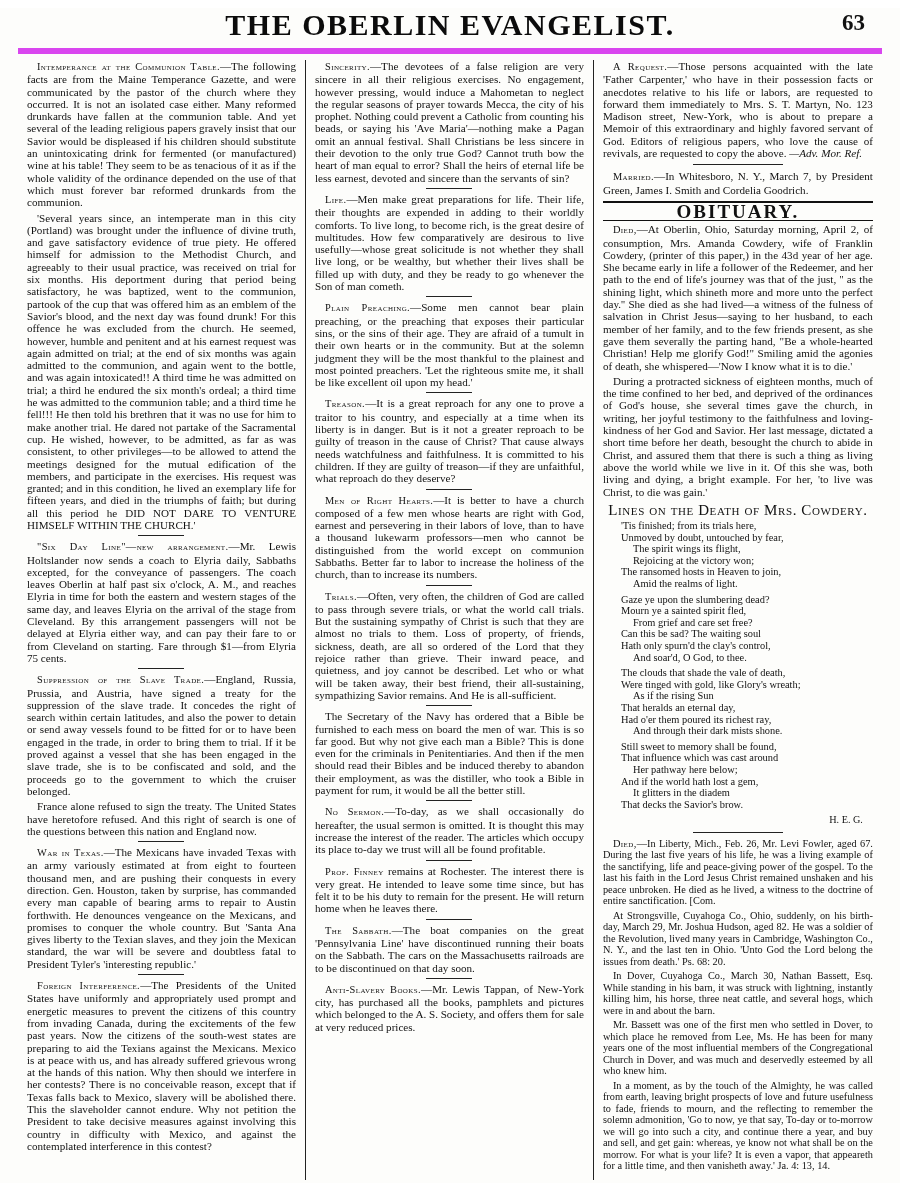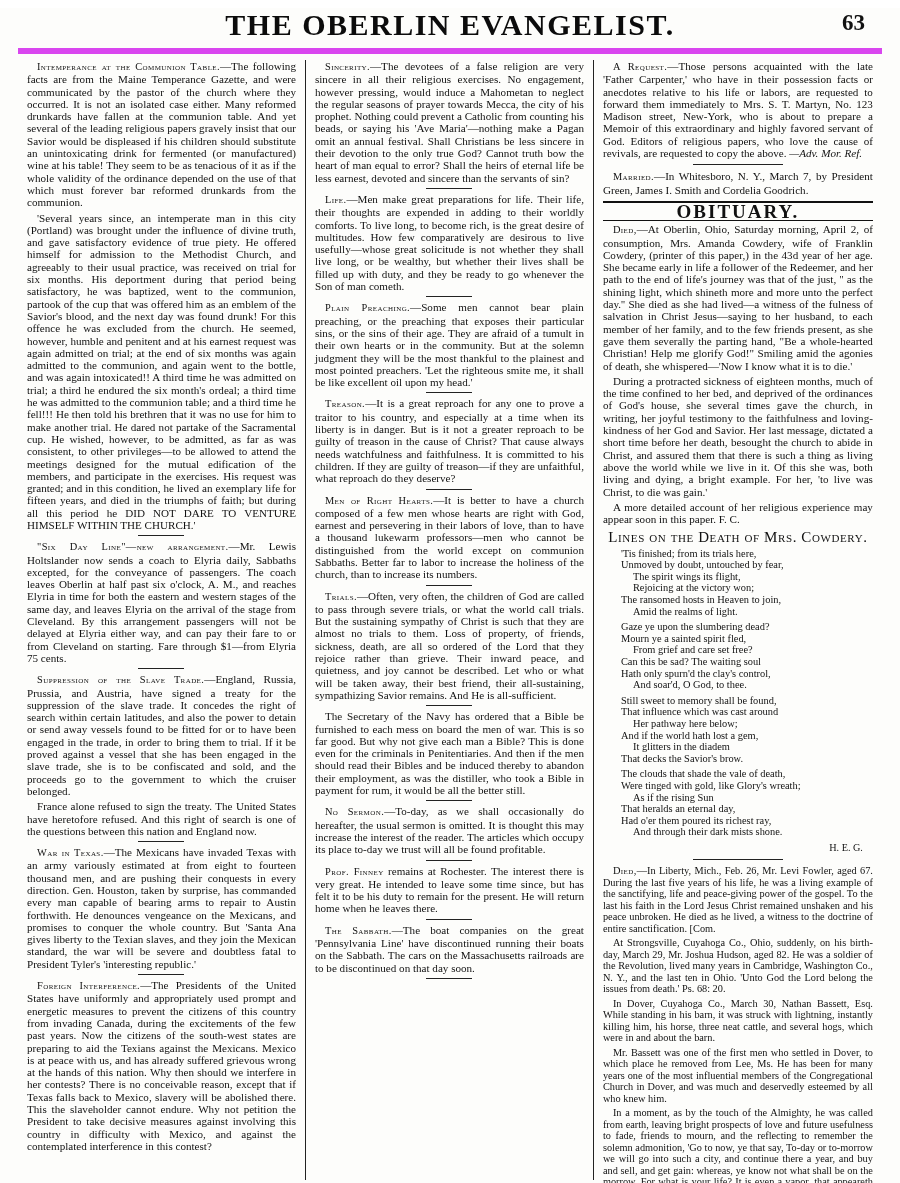--- a/index.html
+++ b/index.html
@@ -188,39 +188,39 @@
       <div class="rule-short"></div>
 
       <p><span class="lead">Prof. Finney</span><span> remains at Rochester. The interest there is very great. He intended to leave some time since, but has felt it to be his duty to remain for the present. He will return home when he leaves there.</span></p>
 
       <div class="rule-short"></div>
 
       <p><span class="lead">The Sabbath.</span><span>—</span><span>The boat companies on the great 'Pennsylvania Line' have discontinued running their boats on the Sabbath. The cars on the Massachusetts railroads are to be discontinued on that day soon.</span></p>
 
       <div class="rule-short"></div>
 
+      <p><span class="lead">Anti-Slavery Books.</span><span>—</span><span>Mr. Lewis Tappan, of New-York city, has purchased all the books, pamphlets and pictures which belonged to the A. S. Society, and offers them for sale at very reduced prices.</span></p>
 
     </div>
 
     <div class="col c3">
 
       <p><span class="lead">A Request.</span><span>—</span><span>Those persons acquainted with the late 'Father Carpenter,' who have in their possession facts or anecdotes relative to his life or labors, are requested to forward them immediately to Mrs. S. T. Martyn, No. 123 Madison street, New-York, who is about to prepare a Memoir of this extraordinary and highly favored servant of God. Editors of religious papers, who love the cause of revivals, are requested to copy the above.</span> <span class="italic">—Adv. Mor. Ref.</span></p>
 
       <div class="rule-mid"></div>
 
       <p><span class="lead">Married.</span><span>—</span><span>In Whitesboro, N. Y., March 7, by President Green, James I. Smith and Cordelia Goodrich.</span></p>
 
 
       <div class="obit-head">OBITUARY.</div>
 
       <p><span class="lead">Died,</span><span>—</span><span>At Oberlin, Ohio, Saturday morning, April 2, of consumption, Mrs. Amanda Cowdery, wife of Franklin Cowdery, (printer of this paper,) in the 43d year of her age. She became early in life a follower of the Redeemer, and her path to the end of life's journey was that of the just, '' as the shining light, which shineth more and more unto the perfect day.'' She died as she had lived—a witness of the fulness of salvation in Christ Jesus—saying to her husband, to each member of her family, and to the few friends present, as she gave them severally the parting hand, "Be a whole-hearted Christian! Help me glorify God!" Smiling amid the agonies of death, she whispered—'Now I know what it is to die.'</span></p>
 
       <p><span>During a protracted sickness of eighteen months, much of the time confined to her bed, and deprived of the ordinances of God's house, she several times gave the church, in writing, her joyful testimony to the faithfulness and loving-kindness of her God and Savior. Her last message, dictated a short time before her death, besought the church to abide in Christ, and assured them that there is such a thing as living above the world while we live in it. Of this she was, both living and dying, a bright example. For her, 'to live was Christ, to die was gain.'</span></p>
 
-      <p><span>A more detailed account of her religious experience may appear soon in this paper.</span> <span>F. C.</span></p>
 
       <div class="poem-title">Lines on the Death of Mrs. Cowdery.</div>
 
       <div class="poem">
         <div>'Tis finished; from its trials here,</div>
         <div>Unmoved by doubt, untouched by fear,</div>
         <div class="in">The spirit wings its flight,</div>
         <div class="in">Rejoicing at the victory won;</div>
         <div>The ransomed hosts in Heaven to join,</div>
         <div class="in">Amid the realms of light.</div>
@@ -229,37 +229,37 @@
       <div class="poem">
         <div>Gaze ye upon the slumbering dead?</div>
         <div>Mourn ye a sainted spirit fled,</div>
         <div class="in">From grief and care set free?</div>
         <div>Can this be sad?  The waiting soul</div>
         <div>Hath only spurn'd the clay's control,</div>
         <div class="in">And soar'd, O God, to thee.</div>
       </div>
 
       <div class="poem">
+        <div>The clouds that shade the vale of death,</div>
+        <div>Were tinged with gold, like Glory's wreath;</div>
+        <div class="in">As if the rising Sun</div>
+        <div>That heralds an eternal day,</div>
+        <div>Had o'er them poured its richest ray,</div>
+        <div class="in">And through their dark mists shone.</div>
+      </div>
+
+      <div class="poem">
         <div>Still sweet to memory shall be found,</div>
         <div>That influence which was cast around</div>
         <div class="in">Her pathway here below;</div>
         <div>And if the world hath lost a gem,</div>
         <div class="in">It glitters in the diadem</div>
         <div>That decks the Savior's brow.</div>
       </div>
 
-      <div class="poem">
-        <div>The clouds that shade the vale of death,</div>
-        <div>Were tinged with gold, like Glory's wreath;</div>
-        <div class="in">As if the rising Sun</div>
-        <div>That heralds an eternal day,</div>
-        <div>Had o'er them poured its richest ray,</div>
-        <div class="in">And through their dark mists shone.</div>
-      </div>
-
       <div class="poem-sig">H. E. G.</div>
 
       <div class="rule-mid"></div>
 
       <p class="tiny"><span class="lead">Died,</span><span>—</span><span>In Liberty, Mich., Feb. 26, Mr. Levi Fowler, aged 67. During the last five years of his life, he was a living example of the sanctifying, life and peace-giving power of the gospel. To the last his faith in the Lord Jesus Christ remained unshaken and his peace unbroken. He died as he lived, a witness to the doctrine of entire sanctification.</span> <span>[Com.</span></p>
 
       <p class="tiny"><span>At Strongsville, Cuyahoga Co., Ohio, suddenly, on his birth-day, March 29, Mr. Joshua Hudson, aged 82. He was a soldier of the Revolution, lived many years in Cambridge, Washington Co., N. Y., and the last ten in Ohio. 'Unto God the Lord belong the issues from death.' Ps. 68: 20.</span></p>
 
       <p class="tiny"><span>In Dover, Cuyahoga Co., March 30, Nathan Bassett, Esq. While standing in his barn, it was struck with lightning, instantly killing him, his horse, three neat cattle, and several hogs, which were in and about the barn.</span></p>
 

